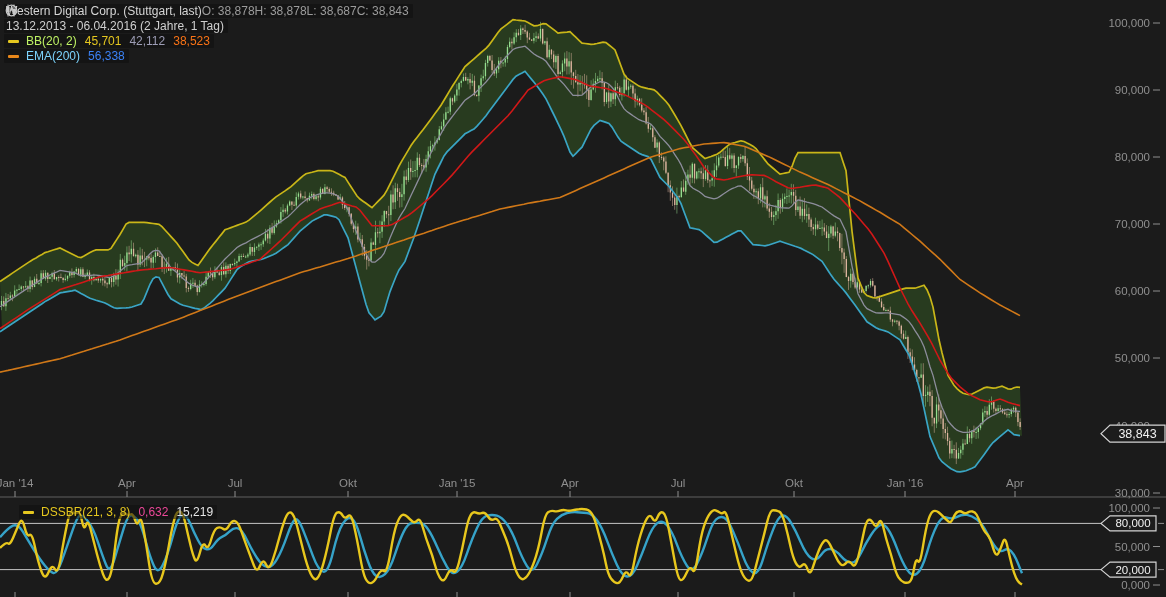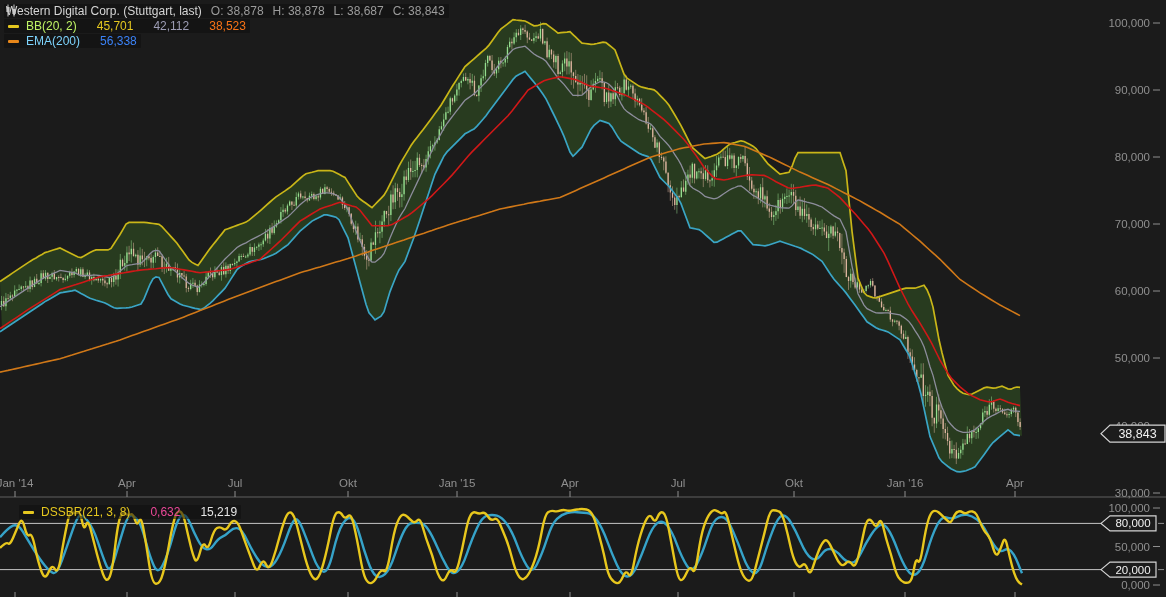--- a/index.html
+++ b/index.html
@@ -7,24 +7,24 @@
          font-family:"Liberation Sans",sans-serif;user-select:none;}
   svg{position:absolute;left:0;top:0;display:block;}
   .hdr{position:absolute;left:4px;top:4px;z-index:5;}
   .hrow{display:flex;align-items:center;height:14px;margin-bottom:1px;white-space:nowrap;}
   .hrow .box{display:inline-flex;align-items:center;background:rgba(14,14,14,.55);
              padding:0 4px 0 2px;border-radius:1px;}
   .hrow span{font-size:12px;line-height:14px;}
   .ic{width:15px;height:13px;margin-right:5px;flex:0 0 auto;}
   .dash{width:11px;height:3px;border-radius:1px;margin:0 7px 0 2px;flex:0 0 auto;}
   .t-title{color:#d6d6d6;}
-  .t-ohlc{color:#9b9b9b;margin-left:9px;text-align:center;}
+  .t-ohlc{color:#9b9b9b;margin-left:0;text-align:center;}
   .t-ohlc b{font-weight:normal;color:#9b9b9b;}
   .t-date{color:#cfcfcf;}
-  .v{margin-left:20px;}
+  .v{margin-left:8px;}
   .osc-legend{position:absolute;left:19px;top:505px;z-index:5;}
 </style>
 </head>
 <body>
 
 <div class="stage">
   <svg id="chart" width="1166" height="597" viewBox="0 0 1166 597">
       <g>
         <path d="M0.0 281.5L3.0 279.5L6.0 277.5L9.0 275.5L12.0 273.4L15.0 271.4L18.0 269.4L21.0 267.4L24.0 265.4L27.0 263.4L30.0 261.4L33.0 259.6L36.0 257.9L39.0 256.1L42.0 254.4L45.0 252.6L48.0 251.7L51.0 250.7L54.0 249.8L57.0 248.9L60.0 247.9L63.0 249.4L66.0 251.0L69.0 252.5L72.0 254.0L75.0 255.5L78.0 257.0L81.0 257.5L84.0 255.9L87.0 254.2L90.0 252.6L93.0 251.0L96.0 249.9L99.0 249.9L102.0 249.9L105.0 249.9L108.0 249.9L111.0 248.4L114.0 243.8L117.0 239.1L120.0 234.5L123.0 229.3L126.0 224.1L129.0 222.4L132.0 222.4L135.0 222.4L138.0 222.4L141.0 222.4L144.0 222.4L147.0 222.7L150.0 223.1L153.0 223.5L156.0 223.9L159.0 224.3L162.0 226.6L165.0 230.0L168.0 233.3L171.0 236.6L174.0 239.9L177.0 243.2L180.0 247.4L183.0 251.6L186.0 255.8L189.0 260.0L192.0 262.4L195.0 263.9L198.0 265.4L201.0 261.2L204.0 257.0L207.0 252.8L210.0 248.6L213.0 244.8L216.0 241.1L219.0 237.3L222.0 233.6L225.0 229.8L228.0 228.7L231.0 227.6L234.0 226.5L237.0 225.4L240.0 224.3L243.0 223.2L246.0 222.1L249.0 220.1L252.0 217.6L255.0 215.1L258.0 212.7L261.0 210.1L264.0 207.4L267.0 204.7L270.0 202.0L273.0 199.4L276.0 196.9L279.0 194.9L282.0 192.9L285.0 190.9L288.0 188.8L291.0 186.6L294.0 183.9L297.0 181.2L300.0 178.5L303.0 175.9L306.0 173.8L309.0 173.0L312.0 172.3L315.0 171.5L318.0 170.7L321.0 170.7L324.0 170.7L327.0 170.7L330.0 170.7L333.0 171.2L336.0 172.8L339.0 174.3L342.0 175.9L345.0 177.4L348.0 182.1L351.0 186.7L354.0 191.4L357.0 196.0L360.0 199.0L363.0 201.2L366.0 203.3L369.0 205.5L372.0 207.6L375.0 204.5L378.0 201.4L381.0 198.3L384.0 195.2L387.0 190.2L390.0 184.1L393.0 178.1L396.0 172.1L399.0 166.0L402.0 160.6L405.0 155.6L408.0 150.6L411.0 145.5L414.0 141.3L417.0 137.4L420.0 133.5L423.0 129.7L426.0 125.7L429.0 121.7L432.0 117.7L435.0 113.6L438.0 109.6L441.0 105.3L444.0 100.2L447.0 95.2L450.0 90.1L453.0 85.2L456.0 80.6L459.0 75.9L462.0 71.3L465.0 66.6L468.0 64.0L471.0 61.4L474.0 58.8L477.0 56.2L480.0 53.5L483.0 50.9L486.0 48.3L489.0 45.1L492.0 40.9L495.0 36.7L498.0 32.5L501.0 28.9L504.0 26.6L507.0 24.3L510.0 22.0L513.0 19.6L516.0 20.0L519.0 20.3L522.0 20.7L525.0 21.0L528.0 22.6L531.0 24.2L534.0 25.8L537.0 25.7L540.0 24.7L543.0 23.7L546.0 23.8L549.0 26.1L552.0 28.4L555.0 30.7L558.0 33.1L561.0 32.7L564.0 32.4L567.0 32.1L570.0 31.7L573.0 34.6L576.0 37.4L579.0 40.3L582.0 43.1L585.0 43.5L588.0 43.9L591.0 44.4L594.0 44.1L597.0 43.5L600.0 42.8L603.0 42.2L606.0 42.6L609.0 45.0L612.0 47.4L615.0 49.9L618.0 57.9L621.0 66.0L624.0 74.0L627.0 78.1L630.0 80.1L633.0 82.1L636.0 84.1L639.0 86.1L642.0 87.2L645.0 87.9L648.0 88.6L651.0 89.2L654.0 89.9L657.0 92.2L660.0 95.3L663.0 98.4L666.0 101.5L669.0 105.3L672.0 110.3L675.0 115.3L678.0 120.4L681.0 125.7L684.0 131.5L687.0 137.4L690.0 143.3L693.0 148.1L696.0 150.7L699.0 153.4L702.0 156.0L705.0 158.6L708.0 157.5L711.0 156.5L714.0 155.4L717.0 154.3L720.0 152.3L723.0 149.7L726.0 147.2L729.0 144.7L732.0 143.3L735.0 142.5L738.0 141.6L741.0 140.8L744.0 141.5L747.0 143.1L750.0 144.6L753.0 146.2L756.0 148.5L759.0 152.4L762.0 156.3L765.0 160.1L768.0 164.0L771.0 166.5L774.0 169.0L777.0 171.6L780.0 174.1L783.0 173.5L786.0 172.9L789.0 172.3L792.0 166.5L795.0 158.1L798.0 152.6L801.0 152.6L804.0 152.6L807.0 152.6L810.0 152.6L813.0 152.6L816.0 152.6L819.0 152.6L822.0 152.6L825.0 152.6L828.0 152.6L831.0 152.6L834.0 152.6L837.0 152.6L840.0 152.6L843.0 161.7L846.0 170.7L849.0 200.9L852.0 231.1L855.0 254.6L858.0 278.1L861.0 285.3L864.0 292.5L867.0 295.6L870.0 296.6L873.0 297.6L876.0 298.0L879.0 296.9L882.0 295.9L885.0 294.9L888.0 293.9L891.0 292.9L894.0 291.9L897.0 290.9L900.0 289.9L903.0 288.9L906.0 288.2L909.0 288.2L912.0 288.2L915.0 288.2L918.0 287.2L921.0 286.2L924.0 285.2L927.0 289.7L930.0 296.8L933.0 307.1L936.0 323.5L939.0 339.8L942.0 352.8L945.0 364.2L948.0 375.5L951.0 380.4L954.0 385.3L957.0 388.6L960.0 391.2L963.0 393.2L966.0 394.0L969.0 394.7L972.0 394.0L975.0 392.5L978.0 390.9L981.0 389.4L984.0 387.9L987.0 387.1L990.0 387.6L993.0 388.1L996.0 387.8L999.0 387.0L1002.0 386.2L1005.0 387.5L1008.0 388.8L1011.0 389.2L1014.0 387.8L1017.0 387.0L1020.0 387.4L1022.0 435.8L1019.0 435.4L1016.0 434.9L1013.0 433.8L1010.0 431.5L1007.0 430.7L1004.0 433.2L1001.0 435.8L998.0 438.3L995.0 440.8L992.0 443.3L989.0 447.6L986.0 451.9L983.0 456.1L980.0 460.1L977.0 464.1L974.0 467.3L971.0 468.6L968.0 469.9L965.0 471.0L962.0 471.5L959.0 472.0L956.0 471.2L953.0 469.7L950.0 468.2L947.0 465.7L944.0 463.3L941.0 460.9L938.0 455.4L935.0 448.4L932.0 441.3L929.0 431.9L926.0 417.8L923.0 403.7L920.0 389.6L917.0 379.7L914.0 369.9L911.0 360.0L908.0 353.3L905.0 348.3L902.0 343.3L899.0 339.2L896.0 337.2L893.0 335.2L890.0 333.2L887.0 331.6L884.0 330.6L881.0 329.7L878.0 328.8L875.0 327.2L872.0 325.1L869.0 323.1L866.0 320.4L863.0 316.2L860.0 312.0L857.0 307.8L854.0 303.7L851.0 299.6L848.0 295.6L845.0 291.6L842.0 288.2L839.0 284.9L836.0 281.5L833.0 278.1L830.0 273.6L827.0 269.0L824.0 264.4L821.0 260.6L818.0 258.4L815.0 256.1L812.0 254.1L809.0 252.6L806.0 251.0L803.0 249.5L800.0 247.9L797.0 246.9L794.0 245.9L791.0 244.9L788.0 243.9L785.0 242.9L782.0 241.9L779.0 241.5L776.0 242.6L773.0 243.6L770.0 244.6L767.0 245.6L764.0 245.7L761.0 245.4L758.0 245.1L755.0 244.8L752.0 243.4L749.0 240.0L746.0 236.6L743.0 233.2L740.0 229.8L737.0 231.4L734.0 233.0L731.0 234.6L728.0 236.2L725.0 237.9L722.0 239.5L719.0 241.1L716.0 242.7L713.0 241.4L710.0 238.8L707.0 236.1L704.0 233.4L701.0 230.7L698.0 229.4L695.0 228.8L692.0 228.2L689.0 225.1L686.0 217.0L683.0 209.0L680.0 200.9L677.0 196.9L674.0 192.9L671.0 188.8L668.0 185.5L665.0 182.5L662.0 179.4L659.0 175.4L656.0 169.4L653.0 163.3L650.0 157.3L647.0 156.3L644.0 155.3L641.0 154.3L638.0 152.6L635.0 150.6L632.0 148.6L629.0 146.5L626.0 144.5L623.0 142.5L620.0 140.5L617.0 135.5L614.0 130.4L611.0 125.4L608.0 123.0L605.0 122.0L602.0 121.0L599.0 121.2L596.0 123.7L593.0 126.2L590.0 131.1L587.0 137.1L584.0 143.2L581.0 148.2L578.0 151.2L575.0 154.3L572.0 157.3L569.0 149.5L566.0 141.6L563.0 133.8L560.0 127.5L557.0 121.2L554.0 115.0L551.0 108.9L548.0 102.9L545.0 96.9L542.0 92.8L539.0 88.8L536.0 84.8L533.0 81.0L530.0 77.4L527.0 73.8L524.0 71.9L521.0 73.5L518.0 75.1L515.0 76.7L512.0 80.7L509.0 84.8L506.0 88.8L503.0 92.8L500.0 96.9L497.0 100.9L494.0 104.9L491.0 108.9L488.0 113.0L485.0 117.0L482.0 120.4L479.0 123.8L476.0 127.3L473.0 129.5L470.0 131.1L467.0 132.7L464.0 134.8L461.0 137.8L458.0 140.8L455.0 143.9L452.0 146.9L449.0 149.9L446.0 152.9L443.0 158.0L440.0 164.0L437.0 170.0L434.0 177.1L431.0 186.2L428.0 195.2L425.0 204.3L422.0 213.3L419.0 222.4L416.0 231.5L413.0 239.9L410.0 247.9L407.0 256.0L404.0 262.8L401.0 267.1L398.0 271.4L395.0 279.0L392.0 286.5L389.0 294.9L386.0 305.0L383.0 315.1L380.0 316.8L377.0 318.6L374.0 318.6L371.0 315.2L368.0 311.7L365.0 300.6L362.0 289.6L359.0 278.5L356.0 267.4L353.0 256.3L350.0 245.2L347.0 235.8L344.0 229.8L341.0 223.8L338.0 217.7L335.0 216.9L332.0 216.2L329.0 215.4L326.0 214.6L323.0 215.4L320.0 216.9L317.0 218.5L314.0 220.0L311.0 221.9L308.0 224.4L305.0 226.9L302.0 229.5L299.0 232.3L296.0 235.6L293.0 239.0L290.0 242.3L287.0 245.3L284.0 247.5L281.0 249.6L278.0 251.8L275.0 254.0L272.0 255.2L269.0 256.5L266.0 257.7L263.0 258.9L260.0 259.7L257.0 260.2L254.0 260.7L251.0 261.2L248.0 262.5L245.0 264.2L242.0 265.8L239.0 267.5L236.0 271.2L233.0 275.8L230.0 280.5L227.0 285.1L224.0 289.2L221.0 292.3L218.0 295.4L215.0 298.5L212.0 301.6L209.0 304.1L206.0 306.5L203.0 308.9L200.0 309.3L197.0 308.7L194.0 308.1L191.0 307.3L188.0 306.5L185.0 305.8L182.0 305.0L179.0 303.3L176.0 301.6L173.0 300.0L170.0 298.3L167.0 292.6L164.0 286.9L161.0 281.2L158.0 275.5L155.0 277.5L152.0 279.5L149.0 286.7L146.0 294.0L143.0 301.2L140.0 304.3L137.0 305.3L134.0 306.3L131.0 307.4L128.0 307.8L125.0 307.9L122.0 308.0L119.0 308.2L116.0 308.3L113.0 307.3L110.0 305.7L107.0 304.1L104.0 302.7L101.0 301.7L98.0 300.8L95.0 299.9L92.0 298.9L89.0 297.7L86.0 296.1L83.0 294.5L80.0 292.9L77.0 291.3L74.0 290.4L71.0 290.9L68.0 291.5L65.0 292.0L62.0 292.6L59.0 293.5L56.0 295.2L53.0 297.0L50.0 298.7L47.0 300.5L44.0 302.3L41.0 304.3L38.0 306.3L35.0 308.4L32.0 310.4L29.0 312.4L26.0 314.4L23.0 316.4L20.0 318.4L17.0 320.4L14.0 322.5L11.0 324.5L8.0 326.5L5.0 328.5L2.0 330.5Z" fill="#293e20" opacity="0.92"></path>
       </g>
@@ -125,20 +125,30 @@
         </svg>
         <span class="t-title">Western Digital Corp. (Stuttgart, last)</span>
         <span class="t-ohlc"><b>O:</b>&nbsp;<b>38,878</b></span>
         <span class="t-ohlc"><b>H:</b>&nbsp;<b>38,878</b></span>
         <span class="t-ohlc"><b>L:</b>&nbsp;<b>38,687</b></span>
         <span class="t-ohlc"><b>C:</b>&nbsp;<b>38,843</b></span>
       </div>
     </div>
     <div class="hrow">
       <div class="box">
+        <svg class="ic" viewBox="0 0 15 13">
+          <circle cx="7.5" cy="6.5" r="5.3" fill="none" stroke="#c8c8c8" stroke-width="1.2"></circle>
+          <line x1="7.5" y1="6.5" x2="7.5" y2="3.4" stroke="#c8c8c8" stroke-width="1.1"></line>
+          <line x1="7.5" y1="6.5" x2="10" y2="7.6" stroke="#c8c8c8" stroke-width="1.1"></line>
+        </svg>
+        <span class="t-date">13.12.2013 - 06.04.2016 (2 Jahre, 1 Tag)</span>
+      </div>
+    </div>
+    <div class="hrow">
+      <div class="box">
         <span class="dash" id="dash-bb" style="background: rgb(229, 199, 31);"></span>
         <span id="bb-name" style="color: #bef264;">BB(20, 2)</span>
         <span class="v" id="bb-u" style="color: rgb(229, 199, 31);">45,701</span>
         <span class="v" id="bb-m" style="color: rgb(157, 157, 181);">42,112</span>
         <span class="v" id="bb-l" style="color: #f97316;">38,523</span>
       </div>
     </div>
     <div class="hrow">
       <div class="box">
         <span class="dash" id="dash-e200" style="background: rgb(232, 135, 26);"></span>

